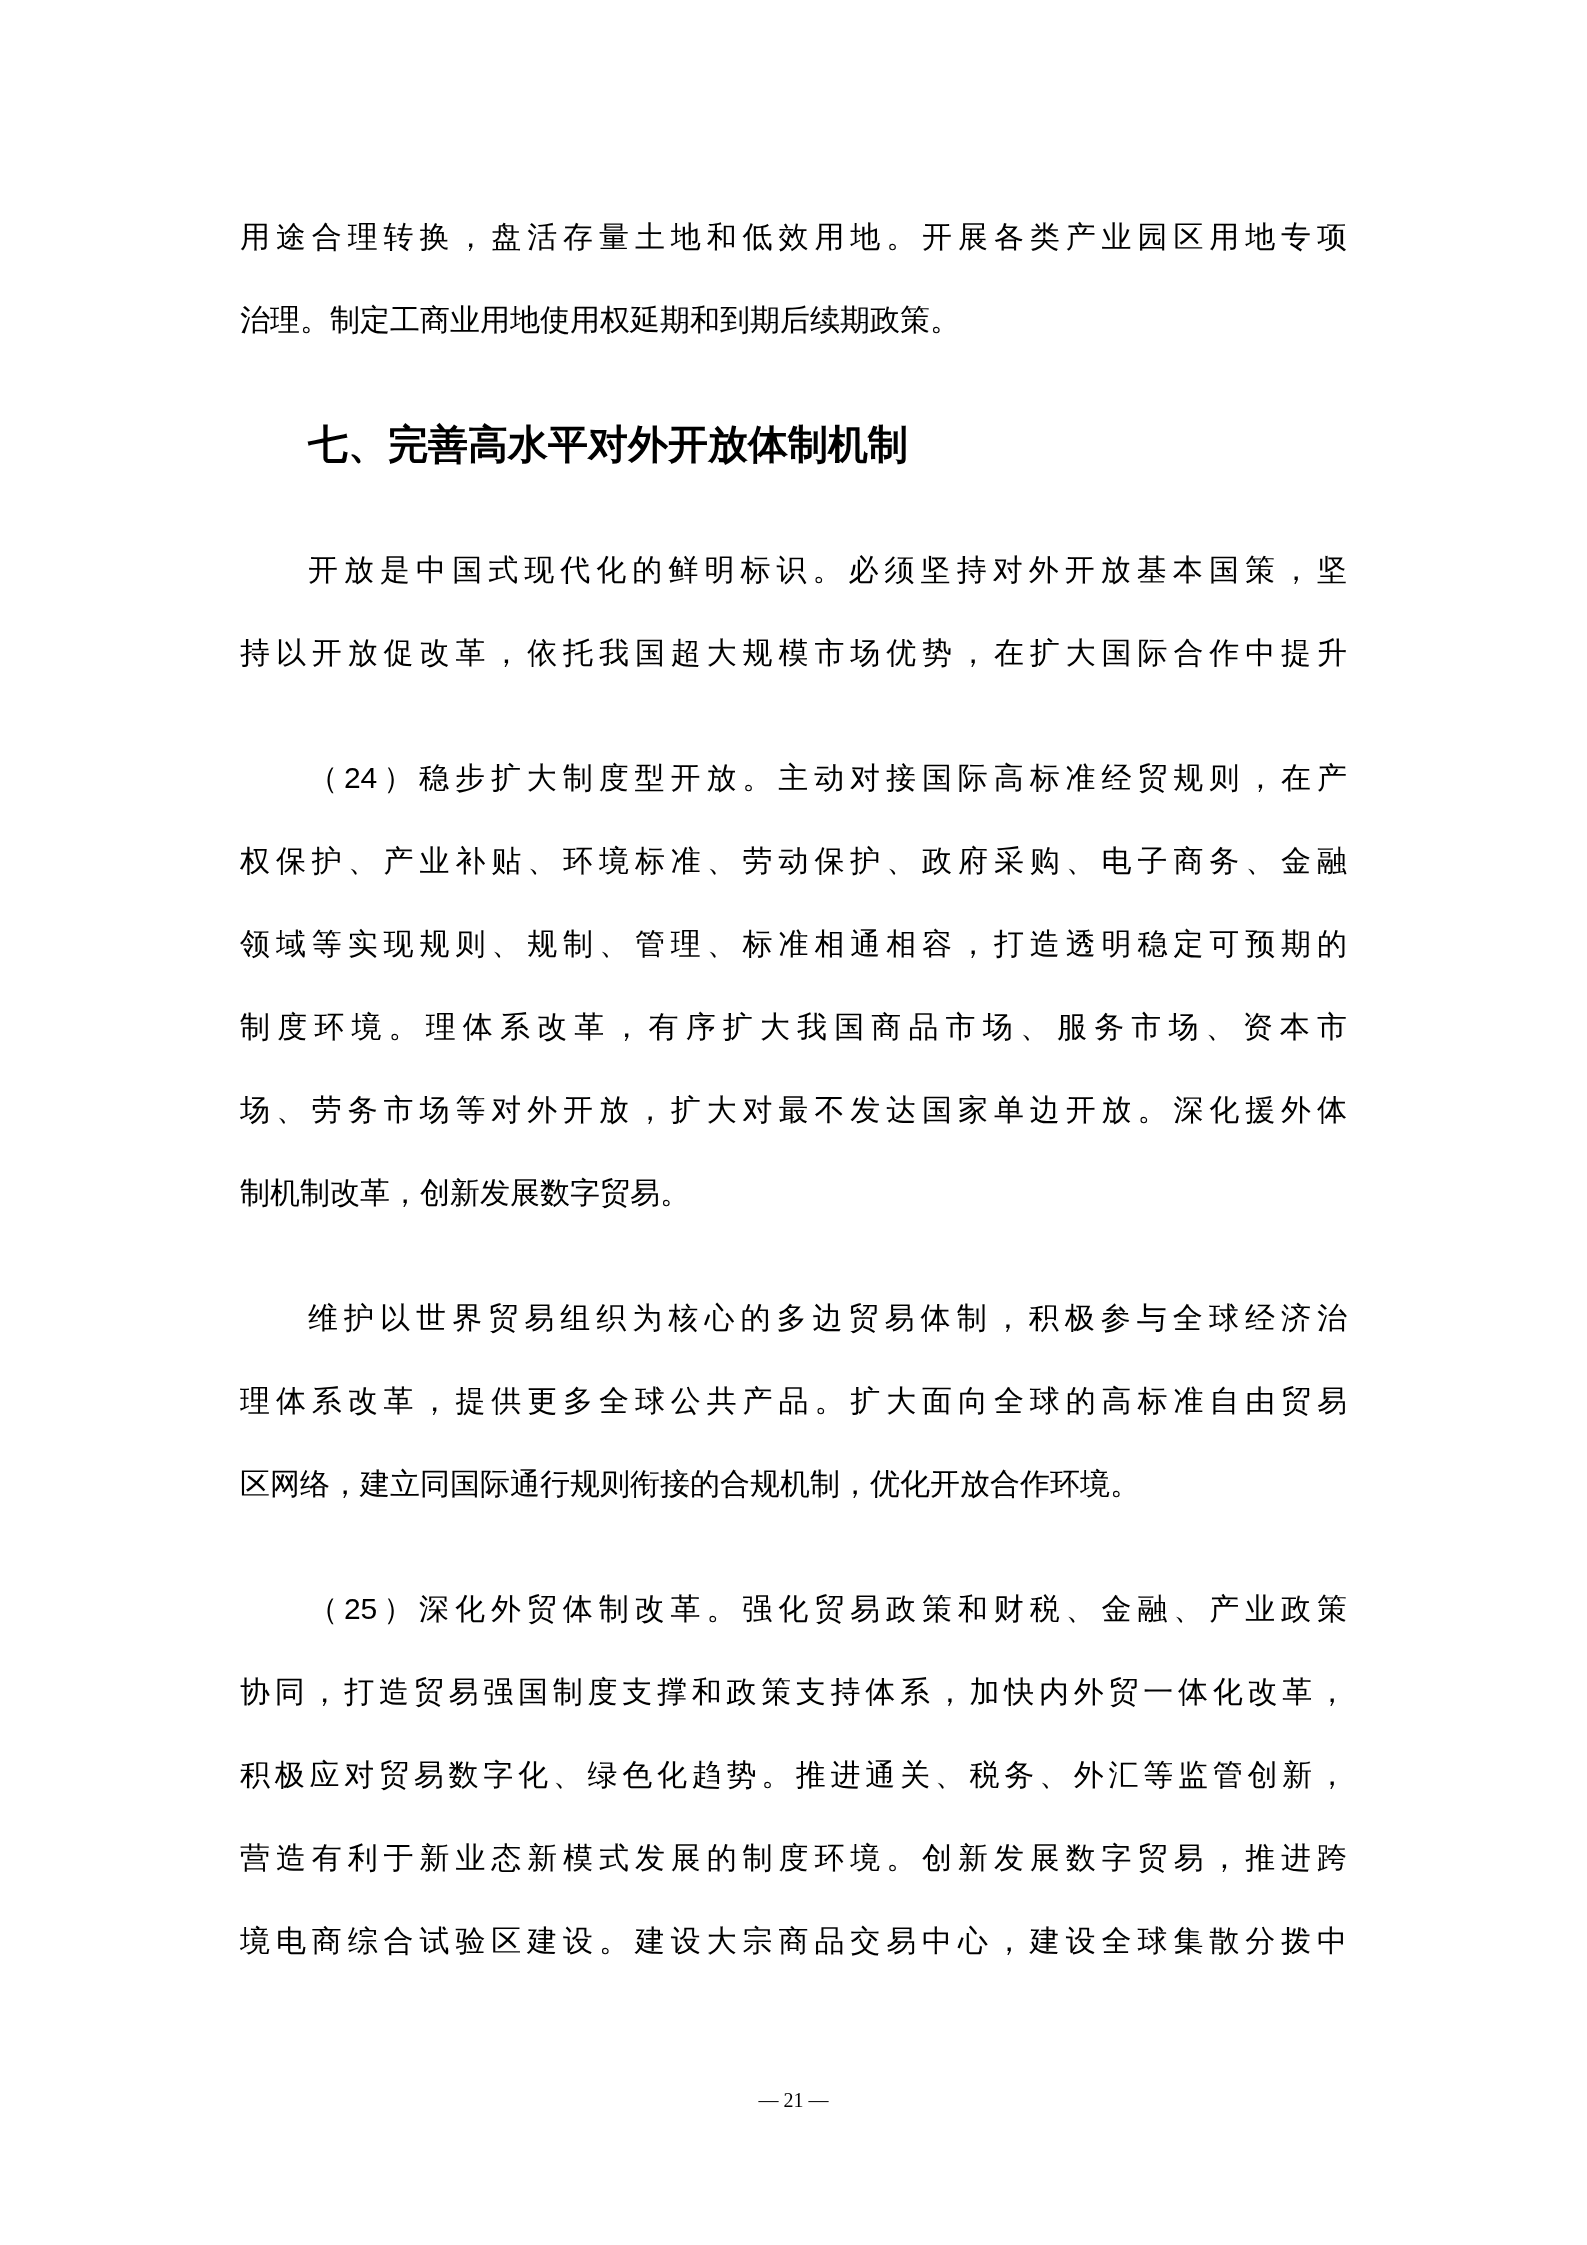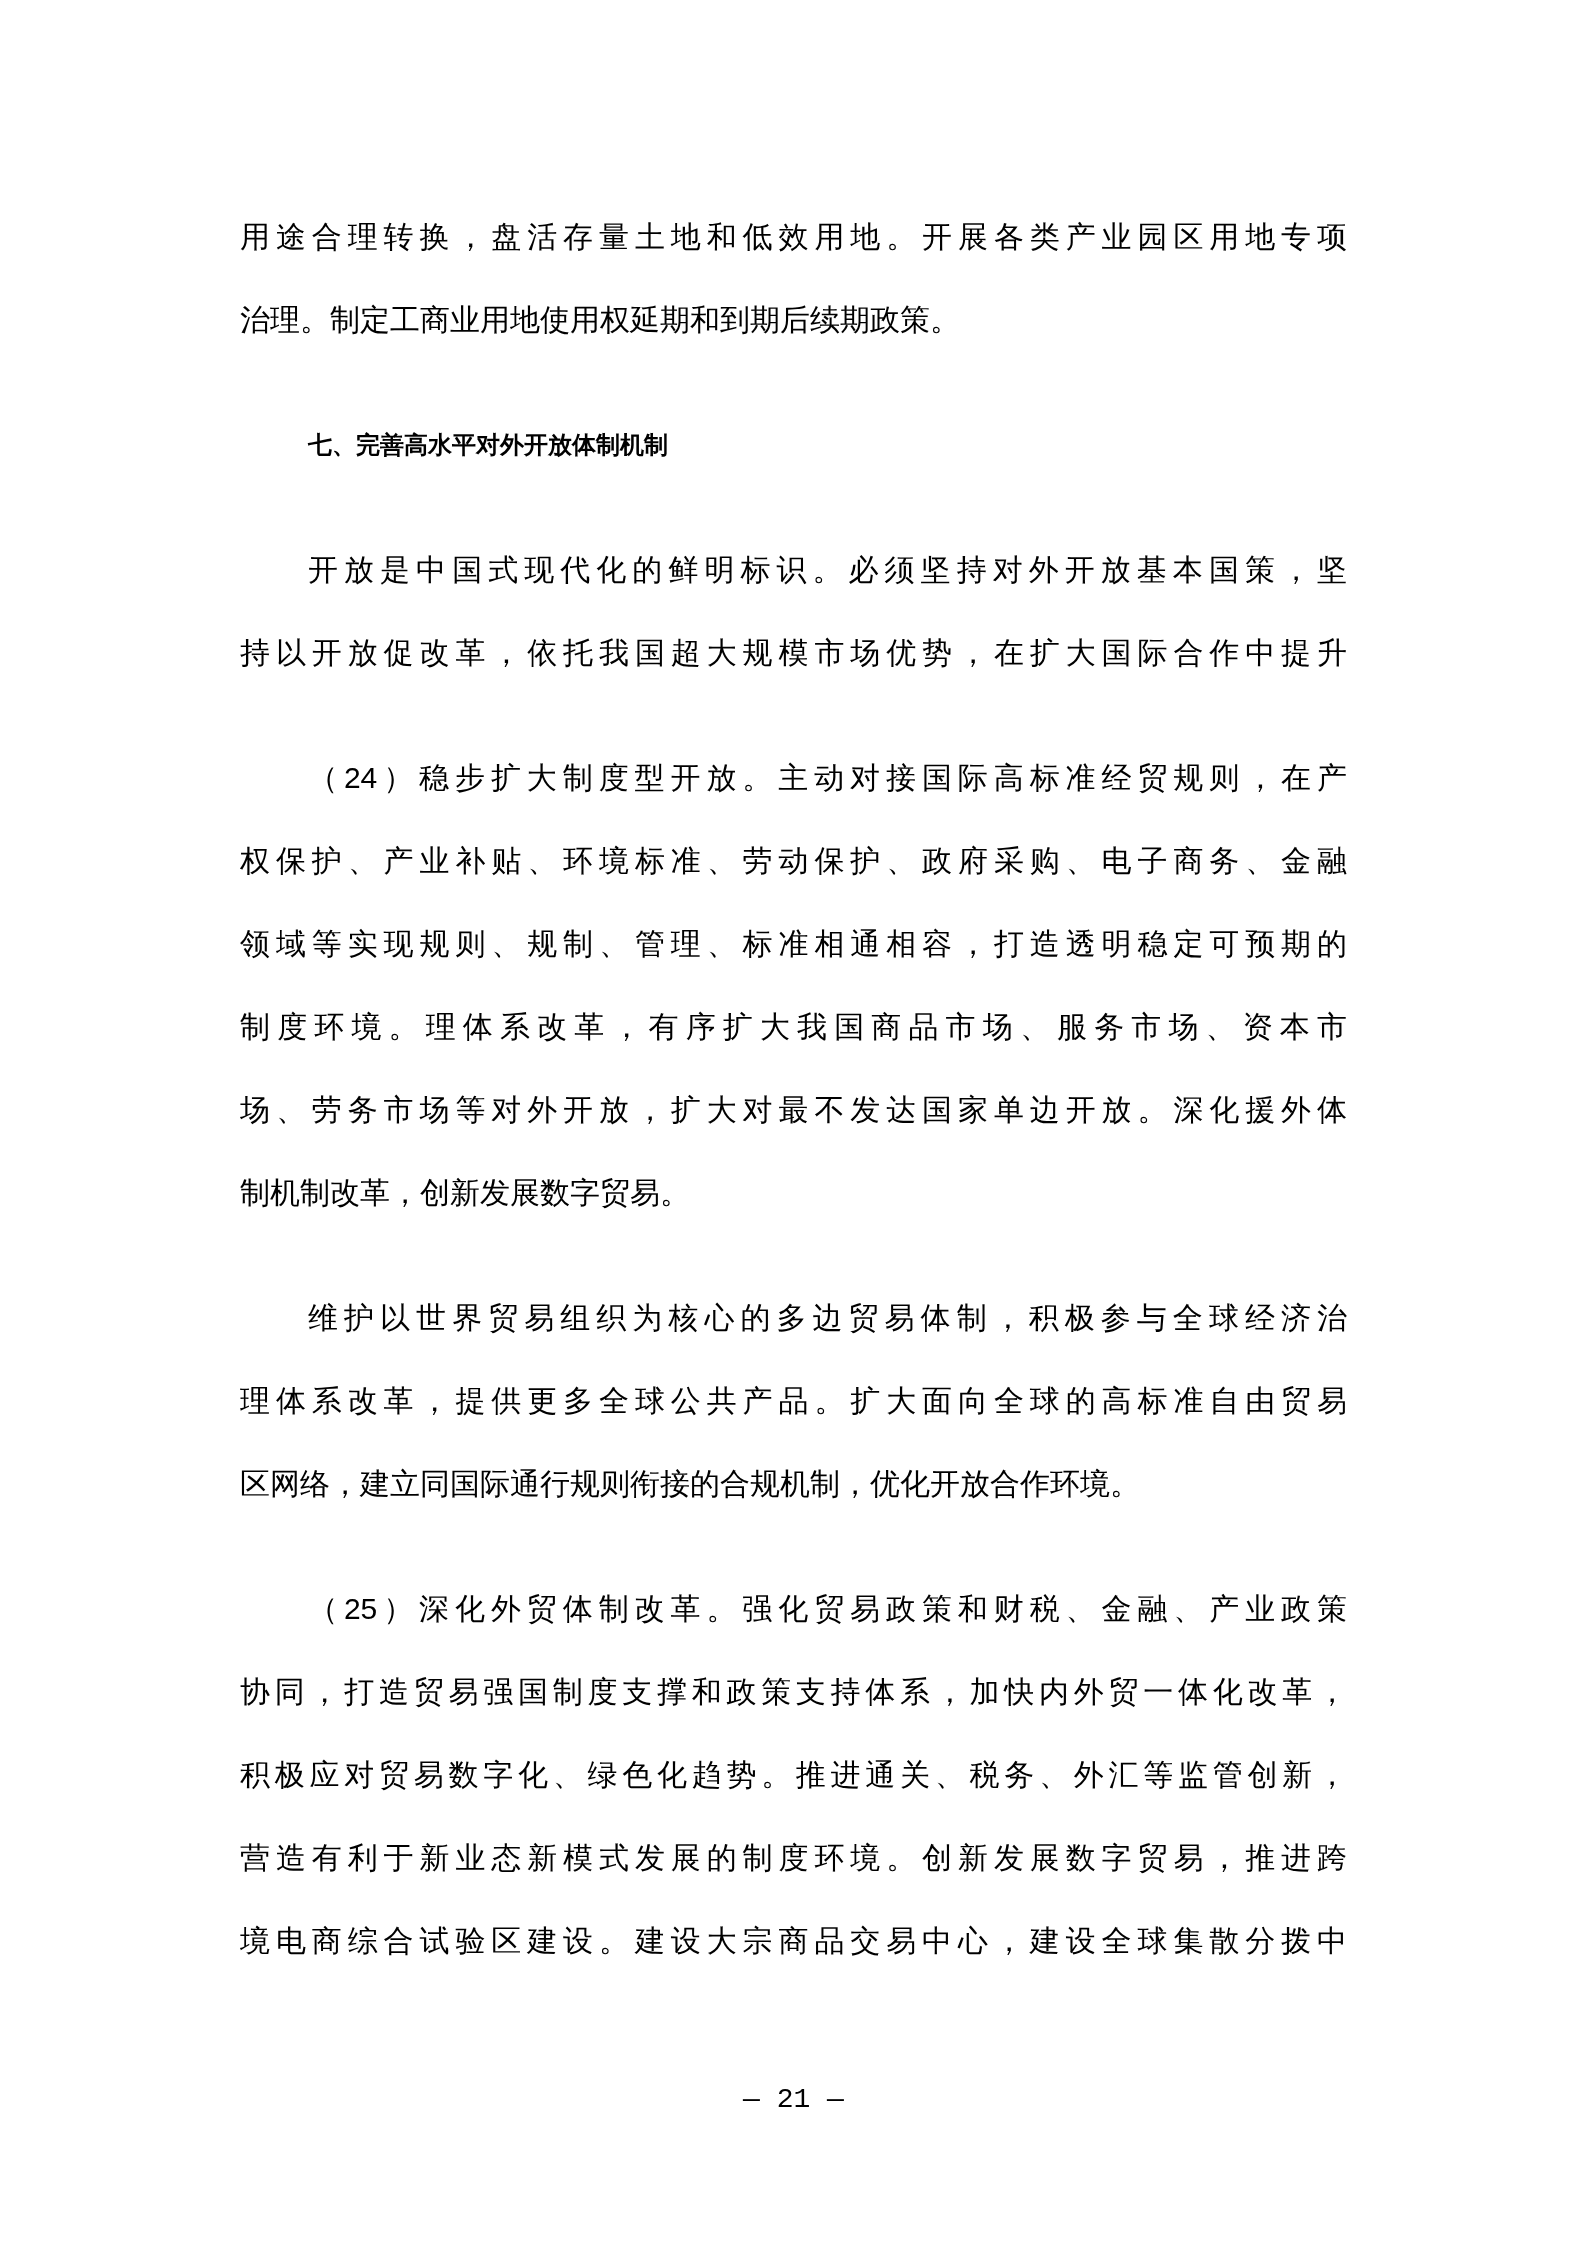--- a/index.html
+++ b/index.html
@@ -36,38 +36,38 @@
     text-align: justify;
     text-align-last: justify;
     text-justify: inter-character;
   }
   .line.end {
     text-align: right;
     text-align-last: left;
   }
   .line.indent { text-indent: 68px; }
   .heading {
-    font-size: 24px;
+    font-size: 40px;
     line-height: 83px;
     height: 83px;
     font-weight: 700;
     text-indent: 68px;
     word-break: break-all;
     overflow: hidden;
   }
   .page-footer {
     position: absolute;
     left: 0;
     right: 0;
     top: 2083px;
     text-align: center;
   }
   .page-number {
-    font-family: Liberation Mono, monospace;
-    font-size: 28px;
+    font-family: Liberation Serif, serif;
+    font-size: 20px;
     line-height: 34px;
     color: #000000;
   }
 </style>
 </head>
 <body>
 
 <div class="page">
   <div class="body-area">
       <div class="block para">

